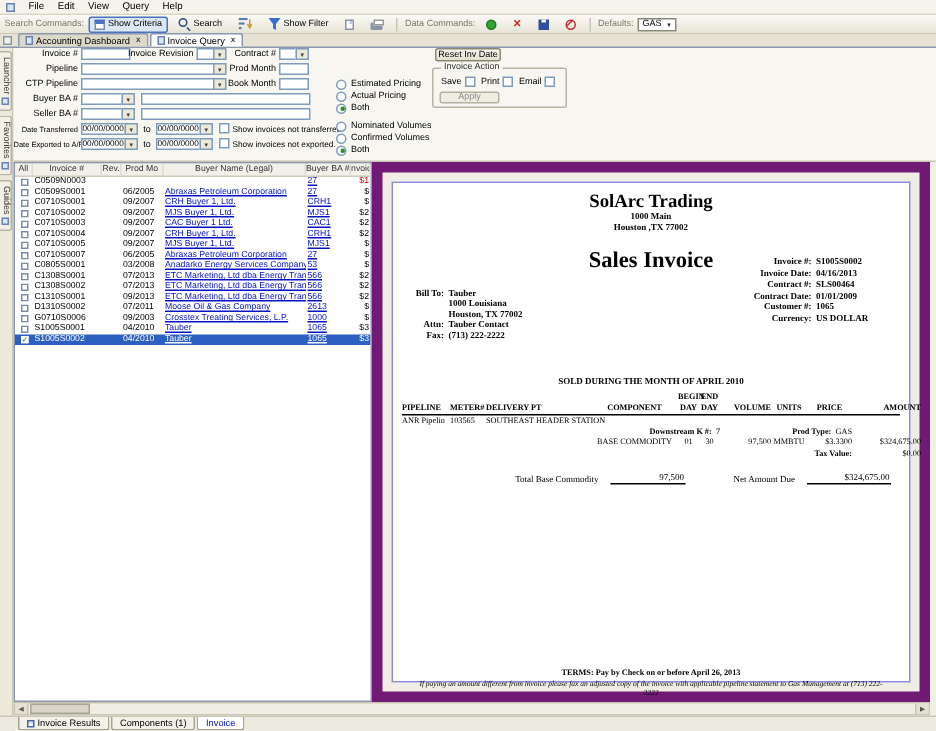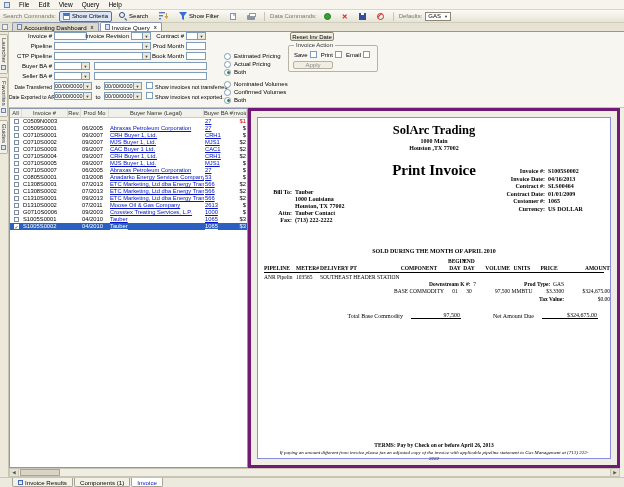--- a/index.html
+++ b/index.html
@@ -77,21 +77,21 @@
 .amt{text-align:right}
 .amt.red{color:#d00000}
 .lrow.selected{background:#2b5fc0;color:#fff}
 .lrow.selected .lnk{color:#fff}
 .cbc{display:flex;align-items:center;justify-content:center}
 .cb5{width:5px;height:5px;border:1px solid #7b8ba8;background:#fff;position:relative}
 .cb5.checked::after{content:"\2713";position:absolute;left:0;top:-1px;font-size:5px;color:#1a5c1a}
 .lrow.selected .cb5{border-color:#fff}
 
 
-.invoice-pane{position:absolute;left:248px;top:108px;width:372px;height:360px;background:#f0eee4;border:3px solid #701a75;padding:6px}
+.invoice-pane{position:absolute;left:248px;top:108px;width:372px;height:360px;background:#f0eee4;border:7px solid #701a75;padding:6px}
 .page{position:relative;width:100%;height:100%;background:#fff;border:1px solid #8d8de0;font-family:"Liberation Serif",serif;color:#000}
 .company{position:absolute;left:0;right:0;top:5px;text-align:center}
 .cname{font-size:12.5px;font-weight:bold}
 .caddr{font-size:6px;font-weight:bold;line-height:7px}
 .ititle{position:absolute;left:0;right:0;top:44px;text-align:center;font-size:15px;font-weight:bold}
 .meta{position:absolute;right:12px;top:50px;display:grid;grid-template-columns:auto 50px;column-gap:3px;font-size:6px;font-weight:bold;line-height:7.5px}
 .meta .ml{text-align:right}
 .billto{position:absolute;left:8px;top:71px;display:grid;grid-template-columns:26px auto;column-gap:3px;font-size:6px;font-weight:bold;line-height:7px}
 .billto .bl{text-align:right}
 .soldline{position:absolute;left:0;right:0;top:130px;text-align:center;font-size:6px;font-weight:bold}
@@ -561,21 +561,21 @@
     </div>
 </div>
 
 <div class="invoice-pane">
   <div class="page">
     <div class="company">
       <div class="cname">SolArc Trading</div>
       <div class="caddr">1000 Main</div>
       <div class="caddr">Houston ,TX 77002</div>
     </div>
-    <div class="ititle">Print Invoice</div>
+    <div class="ititle">Sales Invoice</div>
 
     <div class="meta">
 
         <span class="ml">Invoice #:</span>
         <span>S1005S0002</span>
 
         <span class="ml">Invoice Date:</span>
         <span>04/16/2013</span>
 
         <span class="ml">Contract #:</span>

